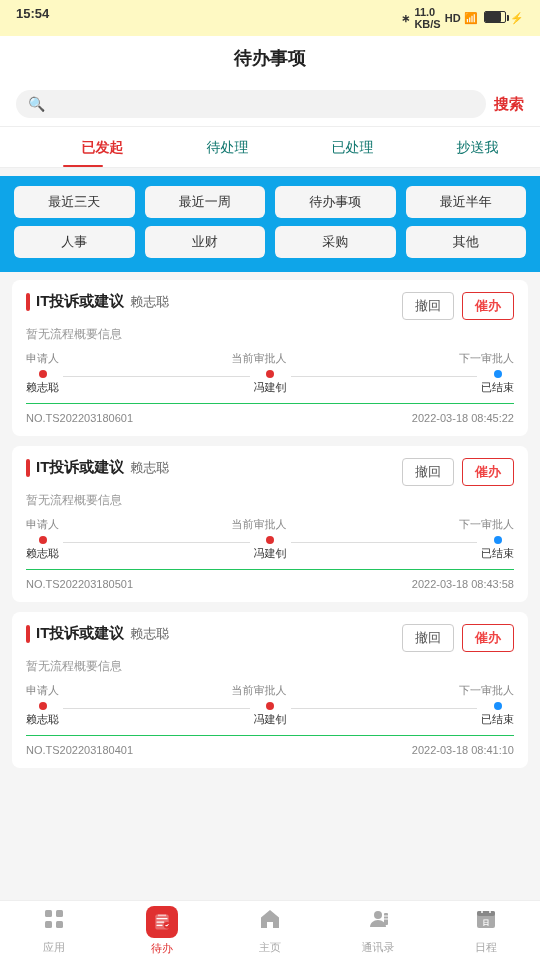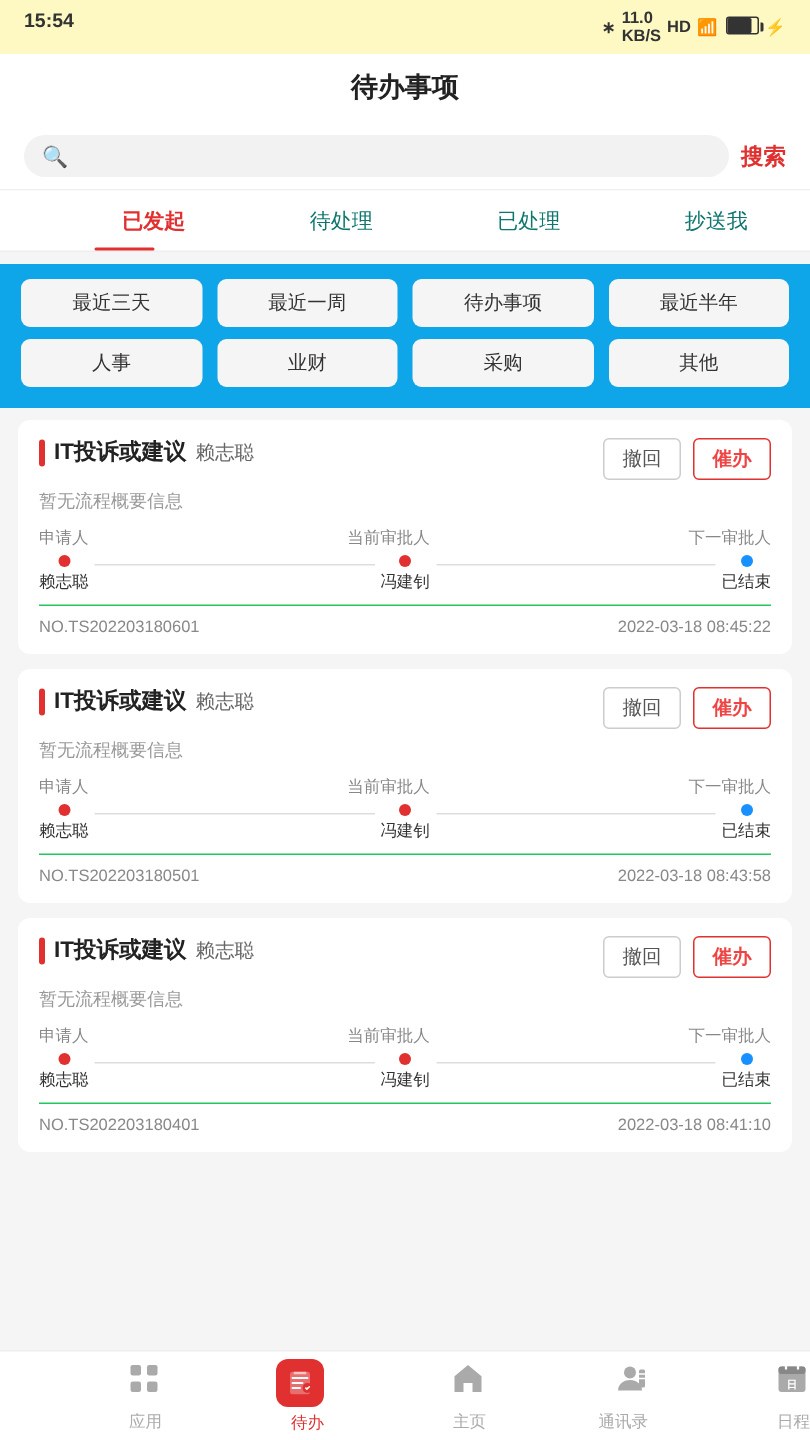--- a/index.html
+++ b/index.html
@@ -280,21 +280,21 @@
       background: #fff;
       border-top: 1px solid #eee;
       display: flex;
       align-items: center;
       height: 60px;
     }
     .nav-item {
       flex: 1;
       display: flex;
       flex-direction: column;
-      align-items: flex-end;
+      align-items: center;
       justify-content: center;
       gap: 3px;
       cursor: pointer;
     }
     .nav-icon {
       font-size: 22px;
       color: #aaa;
     }
     .nav-label {
       font-size: 11px;

